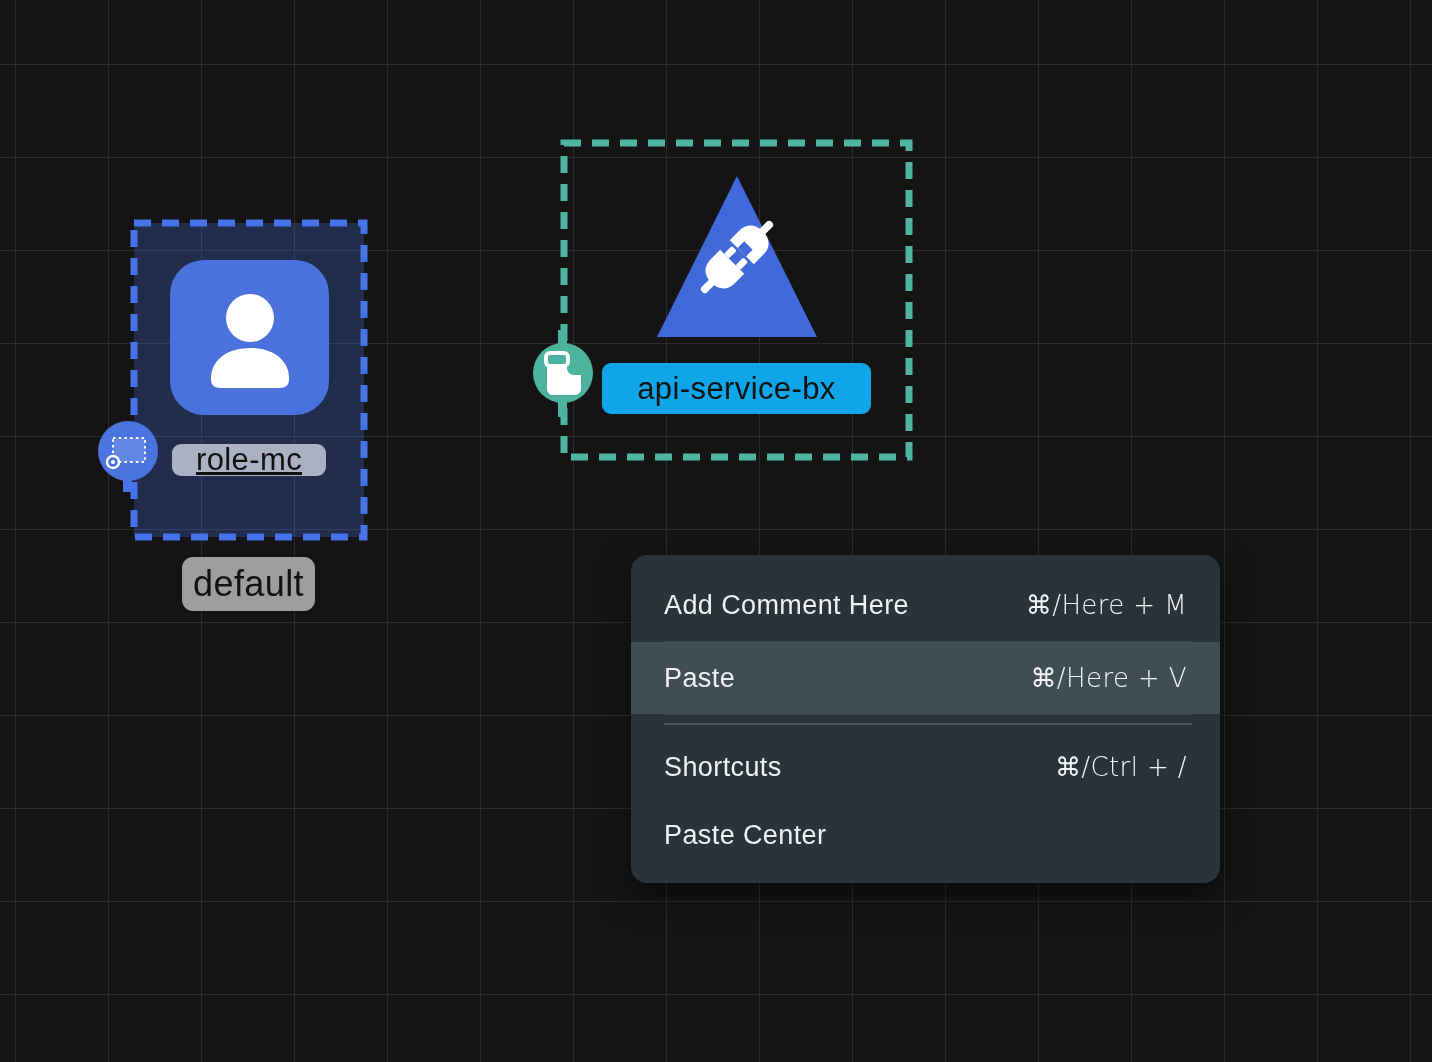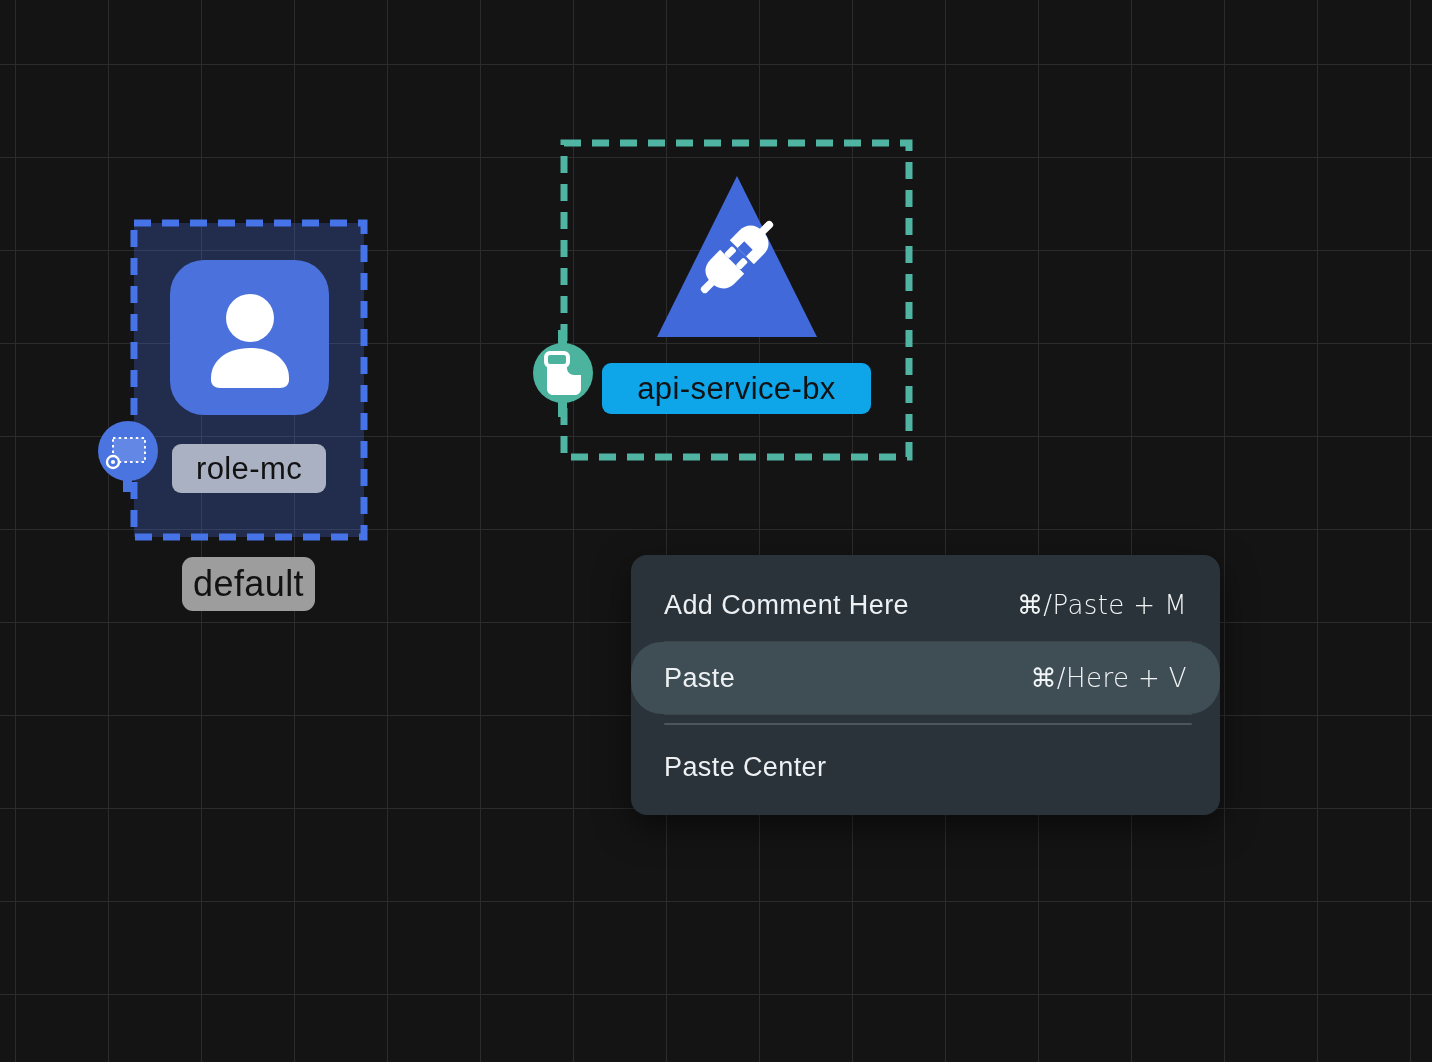--- a/index.html
+++ b/index.html
@@ -19,21 +19,21 @@
   .role-selection{left:130px;top:219px;}
   .role-icon-square{
     left:170px;top:260px;width:159px;height:155px;border-radius:34px;
     background:#4a71dc;display:flex;align-items:center;justify-content:center;
   }
   .node-label{
     display:flex;align-items:center;justify-content:center;
     color:#121212;font-size:31px;letter-spacing:.4px;border-radius:9px;
     white-space:nowrap;
   }
-  .role-label{left:172px;top:444px;width:154px;height:49px;background:#aab1c3;}
+  .role-label{left:172px;top:444px;width:154px;height:32px;background:#aab1c3;text-decoration:underline;}
   .default-label{left:182px;top:557px;width:133px;height:54px;background:#9d9d9d;font-size:36px;border-radius:11px;}
 
   .badge{
     width:60px;height:60px;border-radius:50%;
     display:flex;align-items:center;justify-content:center;
   }
   .badge-blue{left:98px;top:421px;background:#4a74e0;}
   .badge-teal{left:533px;top:343px;background:#4cb39e;}
   .stem{width:9px;}
   .stem-blue{left:123px;top:478px;height:14px;background:#4a74e0;}
@@ -58,21 +58,21 @@
     box-shadow:0 12px 34px rgba(0,0,0,.5);
     color:#eef1f3;
     text-align:right;
   }
   .menu-item{
     height:72px;display:flex;align-items:center;justify-content:space-between;
     padding:0 33px;font-size:27px;font-weight:300;letter-spacing:.4px;
     cursor:default;
   }
   .menu-item.small{height:68px;}
-  .menu-item.highlighted{background:#3f4d55;border-radius:31px;}
+  .menu-item.highlighted{background:#3f4d55;}
   .mi-shortcut{font-family:"DejaVu Sans","Liberation Sans",sans-serif;font-size:26px;color:#f2f5f6;}
   .menu-sep{height:1px;background:rgba(255,255,255,.09);margin:0 28px 0 33px;}
   .menu-divider{height:2px;background:#4c565e;margin:8px 28px 8px 33px;border-radius:1px;}
 </style>
 </head>
 <body>
 
 <svg class="abs role-selection" width="238" height="322">
   <rect x="4" y="4" width="230" height="314" fill="rgba(74,116,232,0.27)" stroke="#4673e8" stroke-width="7" stroke-dasharray="17 11"></rect>
 </svg>
@@ -128,35 +128,39 @@
   <svg width="60" height="60" viewBox="0 0 60 60">
     <path fill="#fff" d="M14 26 C14 22.7 16.7 20 20 20 L34 20 L34 25 C34 28.9 37.1 32 41 32 L48 32 L48 46 C48 49.3 45.3 52 42 52 L20 52 C16.7 52 14 49.3 14 46 Z"></path>
     <rect x="13" y="10" width="22" height="13" rx="4" fill="#4cb39e" stroke="#fff" stroke-width="4"></rect>
   </svg>
 </div>
 
 <div class="abs menu">
 
   <div class="menu-item">
     <span>Add Comment Here</span>
-    <span class="mi-shortcut">⌘/Paste + M</span>
+    <span class="mi-shortcut">⌘/Here + M</span>
   </div>
 
   <div class="menu-sep"></div>
 
   <div class="menu-item highlighted">
     <span>Paste</span>
     <span class="mi-shortcut">⌘/Here + V</span>
   </div>
 
   <div class="menu-sep"></div>
 
 
   <div class="menu-divider"></div>
 
 
+  <div class="menu-item small">
+    <span>Shortcuts</span>
+    <span class="mi-shortcut">⌘/Ctrl + /</span>
+  </div>
 
   <div class="menu-item small">
     <span>Paste Center</span>
     <span class="mi-shortcut"></span>
   </div>
 
 </div>
 
 </body></html>

